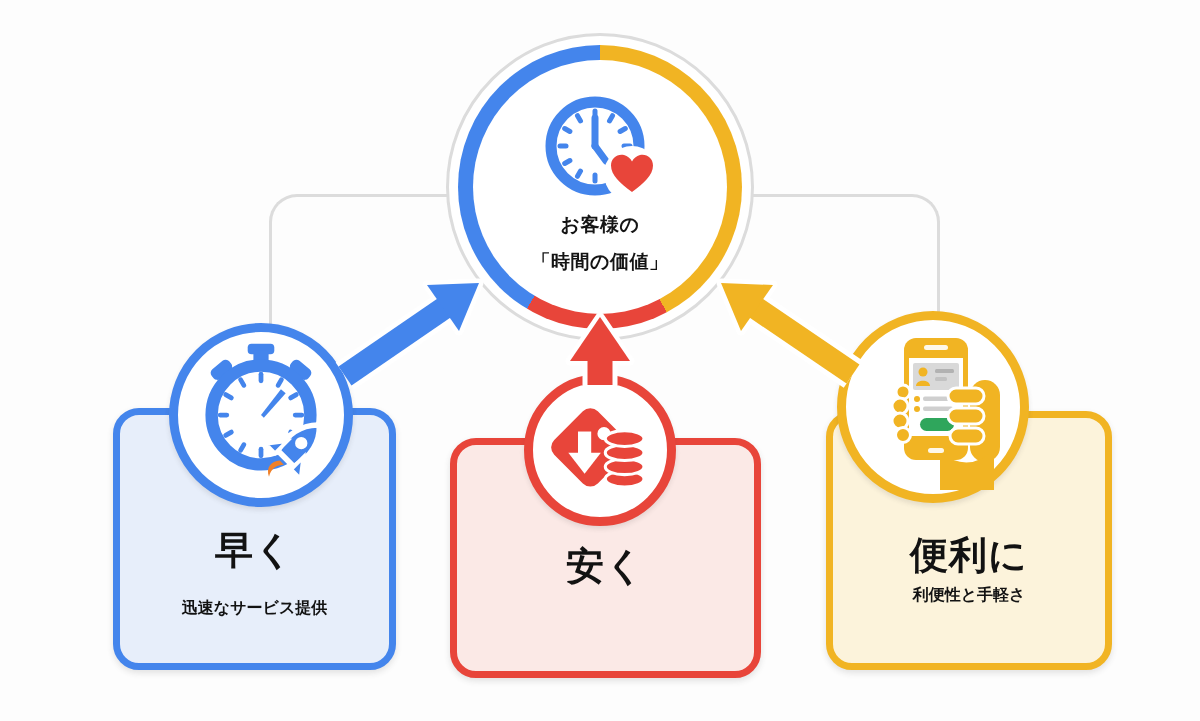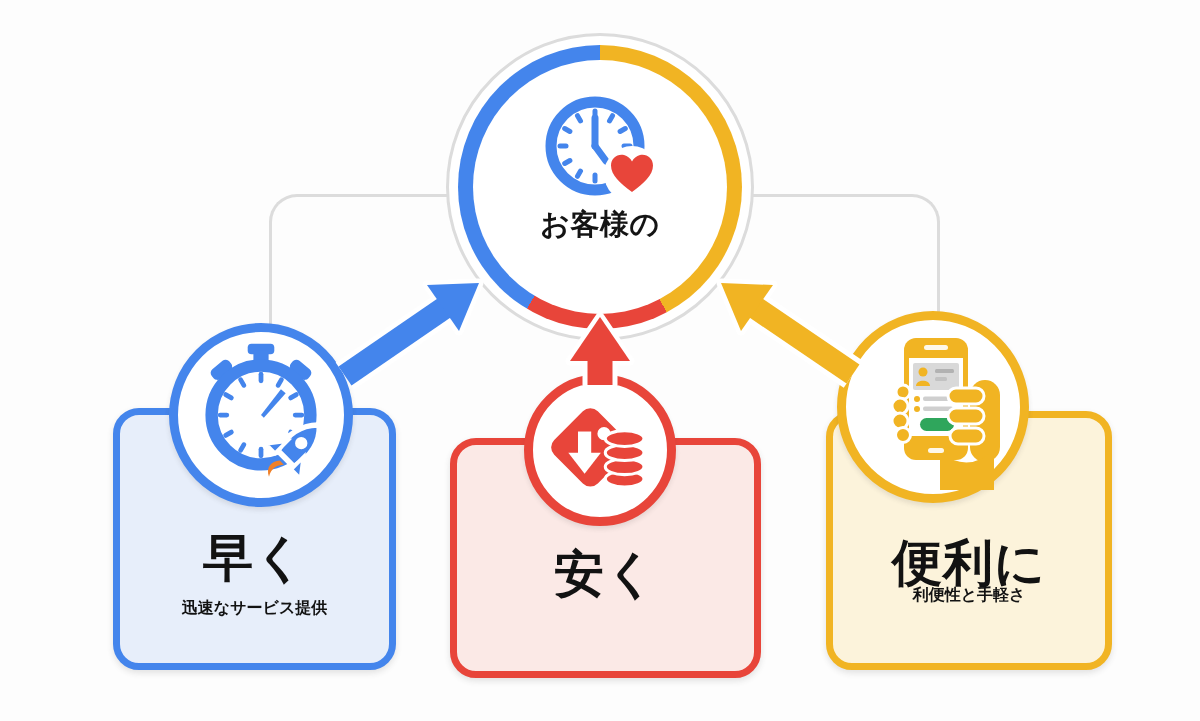--- a/index.html
+++ b/index.html
@@ -37,32 +37,32 @@
     left:458px;top:45px;width:284px;height:284px;border-radius:50%;z-index:3;
     background:conic-gradient(from 0deg, var(--yellow) 0deg 152deg, var(--red) 152deg 211deg, var(--blue) 211deg 360deg);
   }
   .center-inner{
     left:473px;top:60px;width:254px;height:254px;border-radius:50%;
     background:#fff;z-index:4;
   }
   .center-icon{left:540px;top:94px;width:130px;height:120px;z-index:5;}
   .center-text{
     left:460px;top:206px;width:280px;z-index:5;text-align:center;
-    font-size:29px;line-height:37px;font-weight:800;letter-spacing:0.5px;
+    font-size:19px;line-height:37px;font-weight:800;letter-spacing:0.5px;
   }
 
   
   .box{border-radius:26px;z-index:2;box-shadow:0 3px 6px rgba(60,60,60,.14);}
   .box-blue{left:113px;top:408px;width:269px;height:248px;background:var(--blue-fill);border:7px solid var(--blue);}
   .box-red{left:450px;top:438px;width:297px;height:226px;background:var(--red-fill);border:7px solid var(--red);}
   .box-yellow{left:826px;top:411px;width:272px;height:245px;background:var(--yellow-fill);border:7px solid var(--yellow);}
 
   .box-title{
     position:absolute;left:0;width:100%;text-align:center;
-    font-size:50px;font-weight:900;color:#121212;letter-spacing:1px;
+    font-size:38px;font-weight:900;color:#121212;letter-spacing:1px;
   }
   .box-subtitle{
     position:absolute;left:0;width:100%;text-align:center;
     font-size:16px;line-height:26px;font-weight:800;color:#121212;
   }
 
   
   .icon-circle{
     border-radius:50%;background:#fff;z-index:3;
     display:flex;align-items:center;justify-content:center;
@@ -110,20 +110,21 @@
       <line x1="40.5" y1="26.9" x2="37.5" y2="21.7"></line>
     </g>
     <line x1="55" y1="52" x2="55" y2="24" class="s-blue" stroke-width="7" stroke-linecap="round"></line>
     <line x1="55" y1="52" x2="66" y2="67" class="s-blue" stroke-width="7" stroke-linecap="round"></line>
     <circle cx="92" cy="80" r="28" fill="#fff"></circle>
     <path class="f-red" d="M92,98 C80,89 71,81 71,71.5 C71,64 77.5,59.5 84,61 C87.5,62 90.5,64.5 92,67.5 C93.5,64.5 96.5,62 100,61 C106.5,59.5 113,64 113,71.5 C113,81 104,89 92,98 Z"></path>
   </svg>
 
   <div class="abs center-text">
     <div>お客様の</div>
+    <div>「時間の価値」</div>
   </div>
 
   <div class="abs box box-blue">
     <div class="box-title" style="top:110px">早く</div>
     <div class="box-subtitle" style="top:180px">迅速なサービス提供</div>
   </div>
   <div class="abs box box-red">
     <div class="box-title" style="top:96px">安く</div>
   </div>
   <div class="abs box box-yellow">

